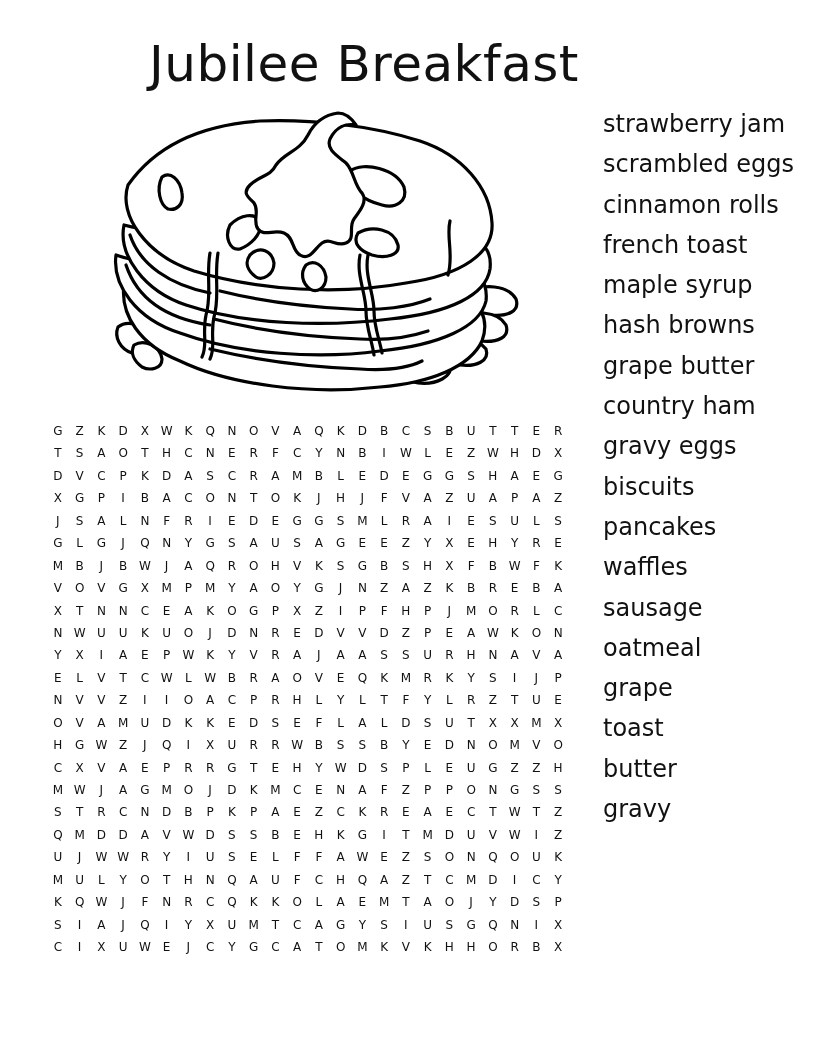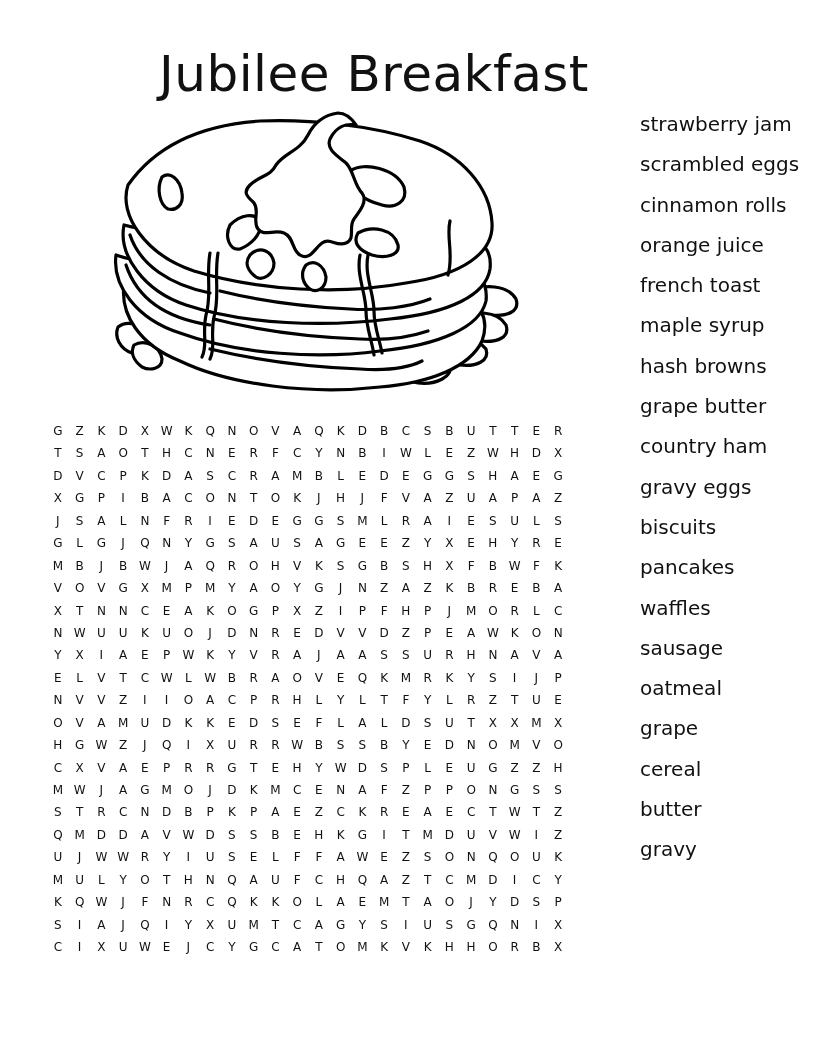--- a/index.html
+++ b/index.html
@@ -1,23 +1,23 @@
 <!DOCTYPE html>
 <html><head>
   <meta charset="utf-8">
   <style>
     html, body { margin: 0; padding: 0; background: #ffffff; }
     body { width: 816px; height: 1056px; position: relative; overflow: hidden; color: #111; font-family: "DejaVu Sans", sans-serif; }
-    .title { position: absolute; left: 0; top: 32px; width: 728px; text-align: center; font-size: 50px; font-weight: normal; letter-spacing: 0.5px; line-height: 64px; margin: 10px; }
+    .title { position: absolute; left: 0; top: 32px; width: 728px; text-align: center; font-size: 50px; font-weight: normal; letter-spacing: 0.5px; line-height: 64px; margin: 0; }
     .illustration { position: absolute; left: 110px; top: 105px; width: 420px; height: 300px; }
     .grid { position: absolute; left: 47px; top: 420px; }
     .grid-row { display: flex; height: 22.45px; }
     .cell { width: 21.75px; text-align: center; font-size: 12px; line-height: 22.45px; letter-spacing: 0; }
     .word-list { position: absolute; left: 603px; top: 110px; margin: 0; padding: 0; list-style: none; }
-    .word { font-size: 20px; height: 40.3px; line-height: 28px; white-space: nowrap; margin-left: 37px; }
+    .word { font-size: 24px; height: 40.3px; line-height: 28px; white-space: nowrap; }
   </style>
 </head>
 <body>
 
 <h1 class="title">Jubilee Breakfast</h1>
 
 <div class="illustration">
   <svg width="420" height="300" viewBox="0 0 420 300" fill="#fff" stroke="#000" stroke-width="3.2" stroke-linejoin="round" stroke-linecap="round">
 
     <path d="M360 188 C372 178 398 180 406 194 C410 206 398 212 380 210 C366 208 358 200 360 188 Z"></path>
@@ -682,29 +682,28 @@
       <span class="cell">R</span>
       <span class="cell">B</span>
       <span class="cell">X</span>
     </div>
 </div>
 
 <ul class="word-list">
   <li class="word">strawberry jam</li>
   <li class="word">scrambled eggs</li>
   <li class="word">cinnamon rolls</li>
-  <li class="word">orange juice</li>
   <li class="word">french toast</li>
   <li class="word">maple syrup</li>
   <li class="word">hash browns</li>
   <li class="word">grape butter</li>
   <li class="word">country ham</li>
   <li class="word">gravy eggs</li>
   <li class="word">biscuits</li>
   <li class="word">pancakes</li>
   <li class="word">waffles</li>
   <li class="word">sausage</li>
   <li class="word">oatmeal</li>
   <li class="word">grape</li>
-  <li class="word">cereal</li>
+  <li class="word">toast</li>
   <li class="word">butter</li>
   <li class="word">gravy</li>
 </ul>
 
 </body></html>

